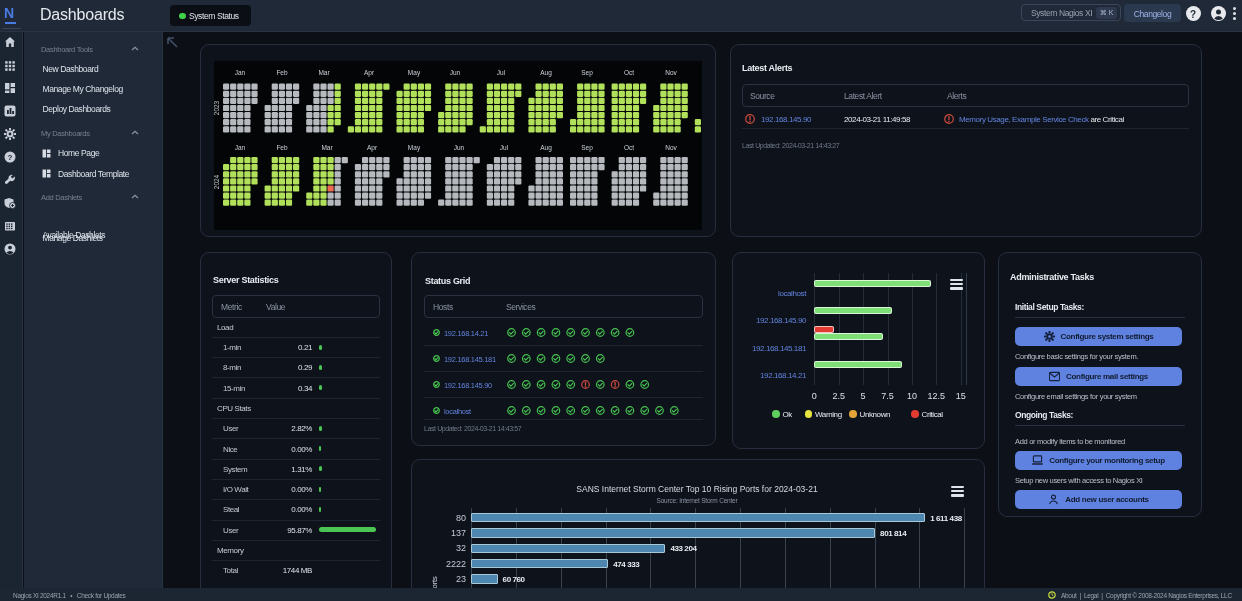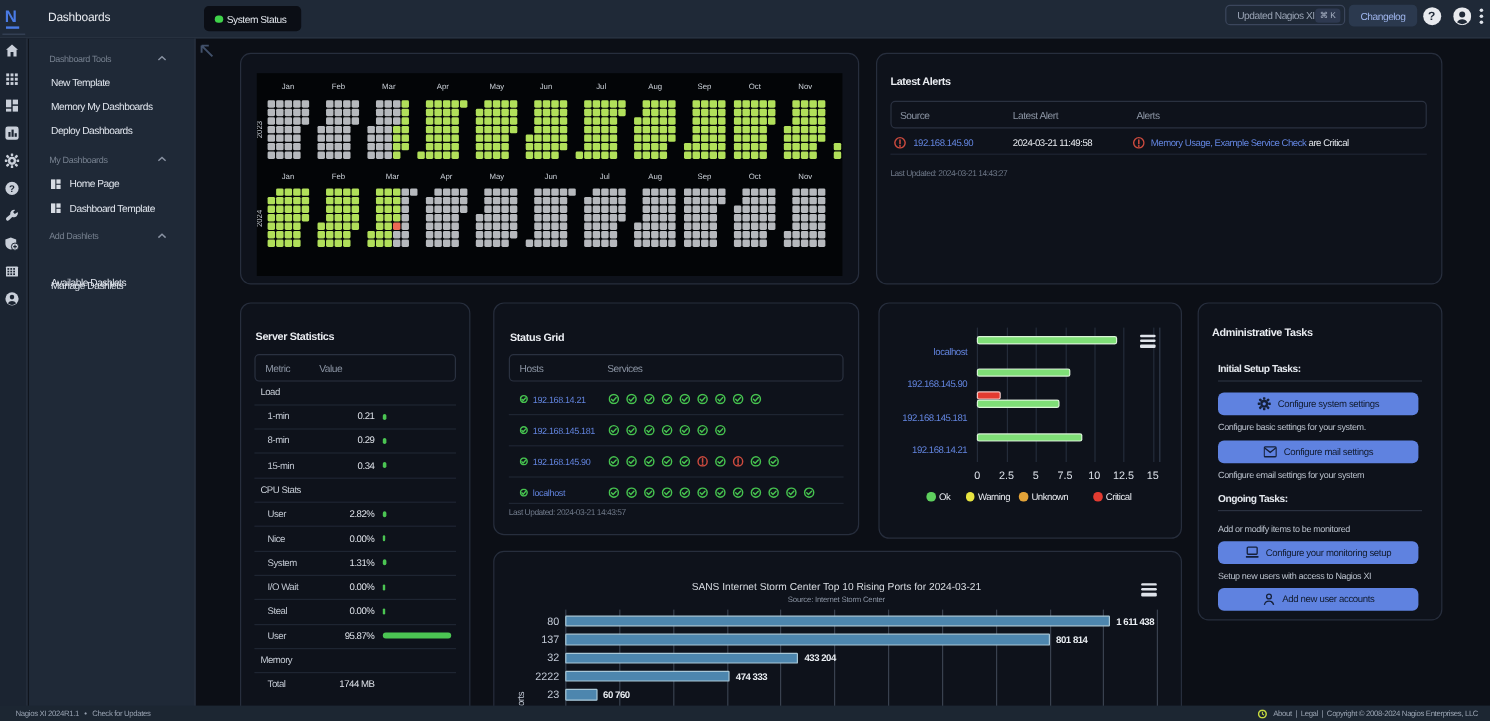--- a/index.html
+++ b/index.html
@@ -1,40 +1,40 @@
 <!DOCTYPE html>
 <html><head><meta charset="utf-8"><style>
 *{margin:0;padding:0;box-sizing:border-box}
 body{width:1242px;height:601px;overflow:hidden;position:relative;background:#0c0f16;font-family:"Liberation Sans",sans-serif;-webkit-font-smoothing:antialiased}
 .t{position:absolute;white-space:nowrap;transform:translateY(-50%)}
 .ra{position:absolute;white-space:nowrap;transform:translateY(-50%);text-align:right}
 .ca{transform:translate(-50%,-50%)}
-.s65{font-size:6.5px;letter-spacing:-0.3px}.s7{font-size:7px;letter-spacing:-0.4px}.s75{font-size:7.5px;letter-spacing:-0.3px}.s8{font-size:8px;letter-spacing:-0.4px}.s85{font-size:8.5px;letter-spacing:-0.4px}.s9{font-size:9px;letter-spacing:-0.3px}.s11{font-size:10px;letter-spacing:-0.2px}
+.s65{font-size:6.5px;letter-spacing:-0.3px}.s7{font-size:7px;letter-spacing:-0.4px}.s75{font-size:7.5px;letter-spacing:-0.3px}.s8{font-size:8px;letter-spacing:-0.4px}.s85{font-size:8.5px;letter-spacing:-0.4px}.s9{font-size:9px;letter-spacing:-0.3px}.s11{font-size:16px;letter-spacing:-0.2px}
 .ls0{letter-spacing:0}
 .w500{font-weight:500}.w700{font-weight:700}
 .link{color:#6284de}
 .panel{position:absolute;background:#0e121b;border:1px solid #272e3d;border-radius:9px}
 .hline{position:absolute;height:1px;background:#1e2532}
-.btn{position:absolute;width:167px;height:19px;background:#5f82e0;border-radius:5px;color:#111b2e;font-size:8px;letter-spacing:-0.3px;font-weight:400;display:flex;align-items:center;justify-content:center}
+.btn{position:absolute;width:167px;height:19px;background:#5f82e0;border-radius:5px;color:#111b2e;font-size:8px;letter-spacing:-0.3px;font-weight:700;display:flex;align-items:center;justify-content:center}
 .hbl{width:13px;height:2.2px;background:#dfe3ea;margin-bottom:2px;border-radius:1px}
 .calsvg text{font-family:"Liberation Sans",sans-serif}
 .calsvg rect{width:6.2px;height:6.2px;rx:1.2px}
 .mlab{font-size:6.5px;fill:#cdd3da;text-anchor:middle;font-family:"Liberation Sans",sans-serif}
 </style></head><body>
 
 <div style="position:absolute;left:0;top:0;width:1242px;height:32px;background:#1f2937;border-bottom:1px solid #2a3342"></div>
 <div class="t s11 w500" style="left:40px;top:15px;color:#e6e9ee">Dashboards</div>
 <div class="t" style="left:4px;top:13px;font-size:14px;font-weight:800;color:#4a7be5">N</div>
 <div style="position:absolute;left:4.5px;top:21.5px;width:11px;height:2.6px;background:#4a7be5"></div>
 <div style="position:absolute;left:2px;top:27.5px;width:19px;height:1px;background:#39455a"></div>
 <div style="position:absolute;left:170px;top:5px;width:81px;height:21px;background:#0b0e15;border-radius:4px"></div>
 <div style="position:absolute;left:179px;top:12.5px;width:6.5px;height:6.5px;border-radius:50%;background:#3fd24a"></div>
 <div class="t s85" style="left:189px;top:16px;color:#e2e6ec">System Status</div>
 <div style="position:absolute;left:1021px;top:4px;width:100px;height:17px;border:1px solid #3b465c;border-radius:4px"></div>
-<div class="t s85" style="left:1031px;top:13px;color:#98a2b3">Updated Nagios XI</div>
+<div class="t s85" style="left:1031px;top:13px;color:#98a2b3">System Nagios XI</div>
 <div style="position:absolute;left:1096px;top:6.5px;width:21px;height:12px;background:#2e3950;border-radius:3px"></div>
 <div class="t ca" style="left:1106.5px;top:13px;font-size:7px;color:#aab4c6">⌘ K</div>
 <div style="position:absolute;left:1124px;top:4px;width:57px;height:18px;background:#2b394e;border-radius:4px"></div>
 <div class="t ca s85" style="left:1152.5px;top:13.5px;color:#9db3ea">Changelog</div>
 <div style="position:absolute;left:1185.5px;top:5.5px;width:15px;height:15px;border-radius:50%;background:#e8eaee"></div>
 <div class="t ca" style="left:1193px;top:13.5px;font-size:10px;font-weight:700;color:#1f2937">?</div>
 <svg style="position:absolute;left:1210.5px;top:5.5px" width="15" height="15">
     <circle cx="7.5" cy="7.5" r="7.5" fill="#e8eaee"></circle>
     <circle cx="7.5" cy="6" r="2.5" fill="#1f2937"></circle>
     <path d="M3.2 12.6 A4.9 4.9 0 0 1 11.8 12.6 A7.5 7.5 0 0 1 3.2 12.6" fill="#1f2937"></path>
@@ -110,22 +110,22 @@
       <circle cx="6" cy="4.6" r="1.9" fill="#1b2431"></circle>
       <path d="M2.5 9.8 A4.2 4.2 0 0 1 9.5 9.8 A5.5 5.5 0 0 1 2.5 9.8" fill="#1b2431"></path>
     </svg>
   </div>
 <div style="position:absolute;left:24px;top:32px;width:139px;height:569px;background:#1f2937;border-right:1px solid #2a3342"></div>
 <div style="position:absolute;left:0;top:0">
     <div class="t s75" style="left:41px;top:48.5px;color:#76808f">Dashboard Tools</div>
     <svg style="position:absolute;left:131px;top:46.0px" width="8" height="5">
       <path d="M1 4 L4 1.2 L7 4" stroke="#8a93a3" stroke-width="1.2" fill="none"></path>
     </svg>
-    <div class="t s85" style="left:42.5px;top:69px;color:#dfe4ec">New Template</div>
-    <div class="t s85" style="left:42.5px;top:89px;color:#dfe4ec">Memory My Dashboards</div>
+    <div class="t s85" style="left:42.5px;top:69px;color:#dfe4ec">New Dashboard</div>
+    <div class="t s85" style="left:42.5px;top:89px;color:#dfe4ec">Manage My Changelog</div>
     <div class="t s85" style="left:42.5px;top:109px;color:#dfe4ec">Deploy Dashboards</div>
     <div class="t s75" style="left:41px;top:132.5px;color:#76808f">My Dashboards</div>
     <svg style="position:absolute;left:131px;top:130.0px" width="8" height="5">
       <path d="M1 4 L4 1.2 L7 4" stroke="#8a93a3" stroke-width="1.2" fill="none"></path>
     </svg>
     <svg style="position:absolute;left:42px;top:148.5px" width="9" height="9">
       <rect x="0.5" y="0.5" width="3.6" height="8" fill="#d7dce4"></rect>
       <rect x="5" y="0.5" width="3.5" height="3.6" fill="#d7dce4"></rect>
       <rect x="5" y="5" width="3.5" height="3.5" fill="#d7dce4"></rect>
     </svg>

